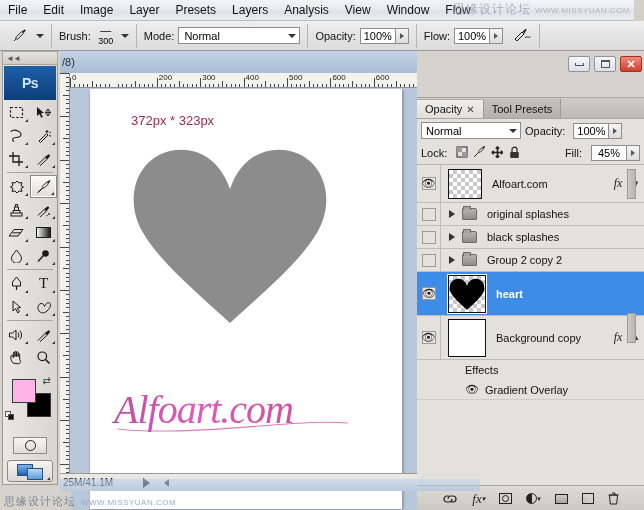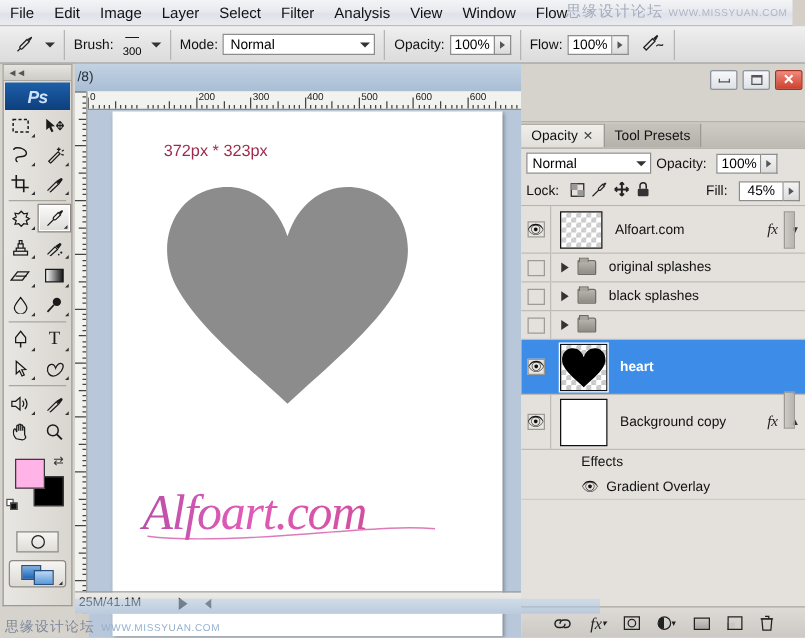--- a/index.html
+++ b/index.html
@@ -83,24 +83,24 @@
     display:flex;align-items:center;justify-content:flex-start;padding-left:3px;
   }
   .dbl-arrow { font-size:8px; color:#555; letter-spacing:-1px; }
   #toolbox {
     position:absolute;left:2px;top:65px;width:56px;height:420px;
     background:linear-gradient(to right,#e9e7e3,#d9d6d0);
     border:1px solid #9d9a95;
     border-top:none;
   }
   #ps-logo {
-    height:22px; margin:1px;
+    height:34px; margin:1px;
     background:linear-gradient(to bottom,#1d5fa8,#0d3f7d);
     display:flex;align-items:center;justify-content:center;
-    color:#cfe3fb; font-size:14px; font-weight:bold; font-style:italic;
+    color:#cfe3fb; font-size:14px; font-weight:bold; 
     letter-spacing:-.5px;
   }
   .tool-grid { display:grid; grid-template-columns:1fr 1fr; }
   .tool-cell {
     height:23px; display:flex;align-items:center;justify-content:center;
     position:relative;
   }
   .tool-cell.sel {
     background:linear-gradient(to bottom,#fbfbfb,#dedcd8);
     border:1px solid #8e8b86;
@@ -344,22 +344,22 @@
   }
 </style>
 </head>
 <body>
 
 <div id="menubar">
   <div class="menu-item">File</div>
   <div class="menu-item">Edit</div>
   <div class="menu-item">Image</div>
   <div class="menu-item">Layer</div>
-  <div class="menu-item">Select</div>
-  <div class="menu-item">Filter</div>
+  <div class="menu-item">Presets</div>
+  <div class="menu-item">Layers</div>
   <div class="menu-item">Analysis</div>
   <div class="menu-item">View</div>
   <div class="menu-item">Window</div>
   <div class="menu-item">Flow</div>
   <div id="watermark-top">
     <span class="cn">思缘设计论坛</span>
     <span class="url">WWW.MISSYUAN.COM</span>
   </div>
 </div>
 
@@ -960,20 +960,21 @@
           <span class="folder"></span>
           <span class="lname">black splashes</span>
         </div>
 
         <div class="layer-row grouprow">
           <div class="eye-cell">
             <span class="eye-empty"></span>
           </div>
           <span class="grp-tri"></span>
           <span class="folder"></span>
+          <span class="lname">Group 2 copy 2</span>
         </div>
 
         <div class="layer-row sel" style="height:44px">
           <div class="eye-cell" style="border-right:none">
             <span class="eye box">👁</span>
           </div>
           <div class="thumb selbox" style="width:38px;height:38px;flex:0 0 38px">
             <svg viewBox="0 0 200 180" width="36" height="36" style="display:block">
               <path d="M100 178 C 70 150, 30 118, 12 86 C -6 54, 6 14, 40 6 C 66 0, 90 14, 100 44 C 110 14, 134 0, 160 6 C 194 14, 206 54, 188 86 C 170 118, 130 150, 100 178 Z" fill="#000"></path>
             </svg>

